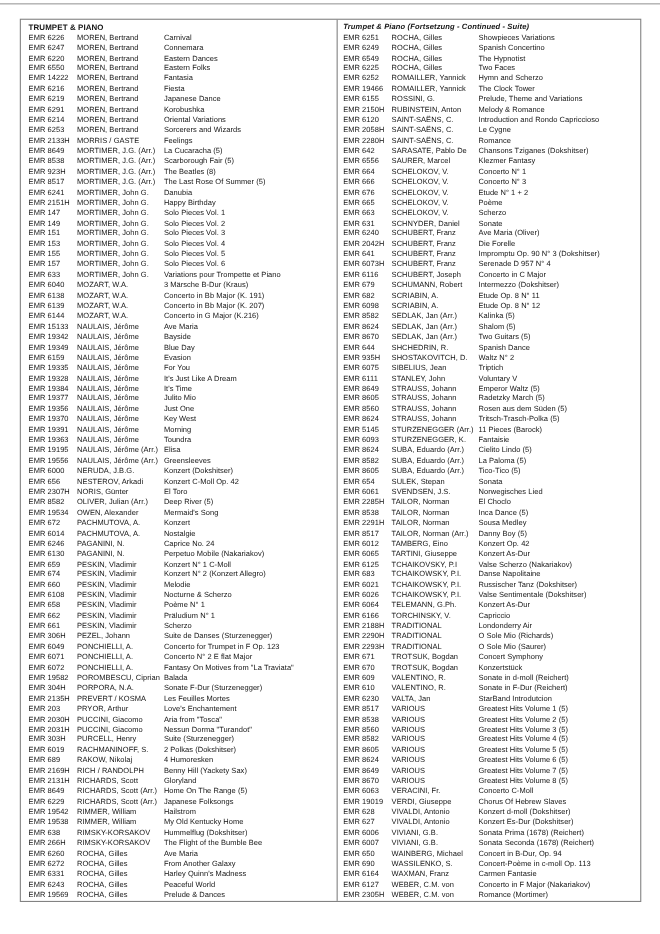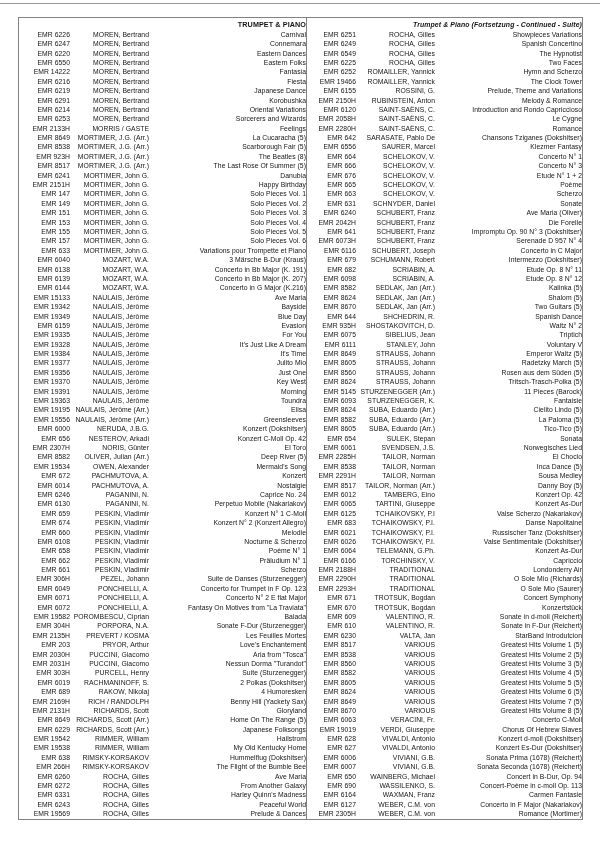--- a/index.html
+++ b/index.html
@@ -31,21 +31,20 @@
     height: 803px;
     border: 1px solid #828282;
     box-sizing: border-box;
     display: flex;
     background: #ffffff;
   }
   .col {
     box-sizing: border-box;
     padding-top: 2px;
     overflow: hidden;
-    text-align: right;
   }
   .col-left {
     width: 287px;
     padding-left: 7px;
   }
   .col-right {
     width: 276px;
     border-left: 1px solid #828282;
     padding-left: 5px;
   }

